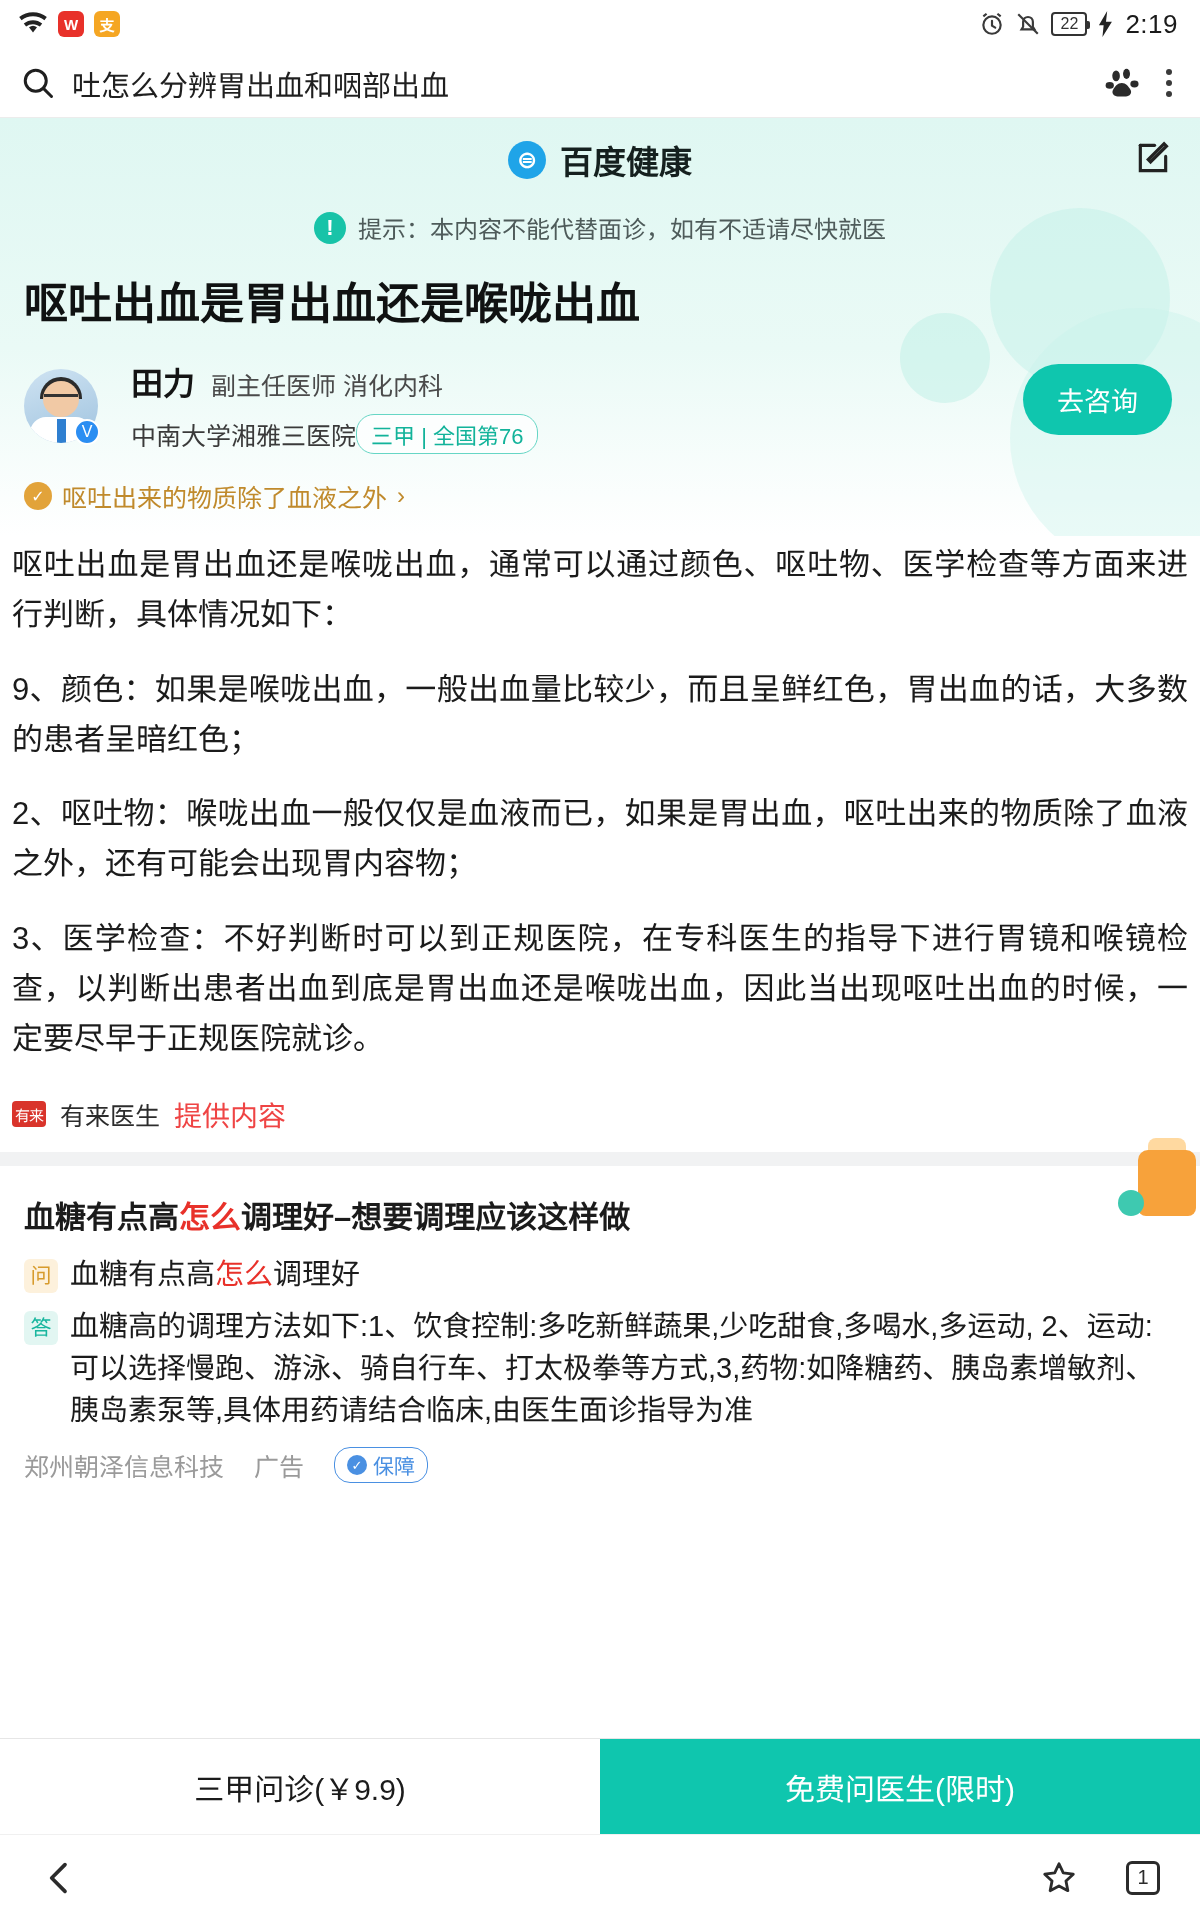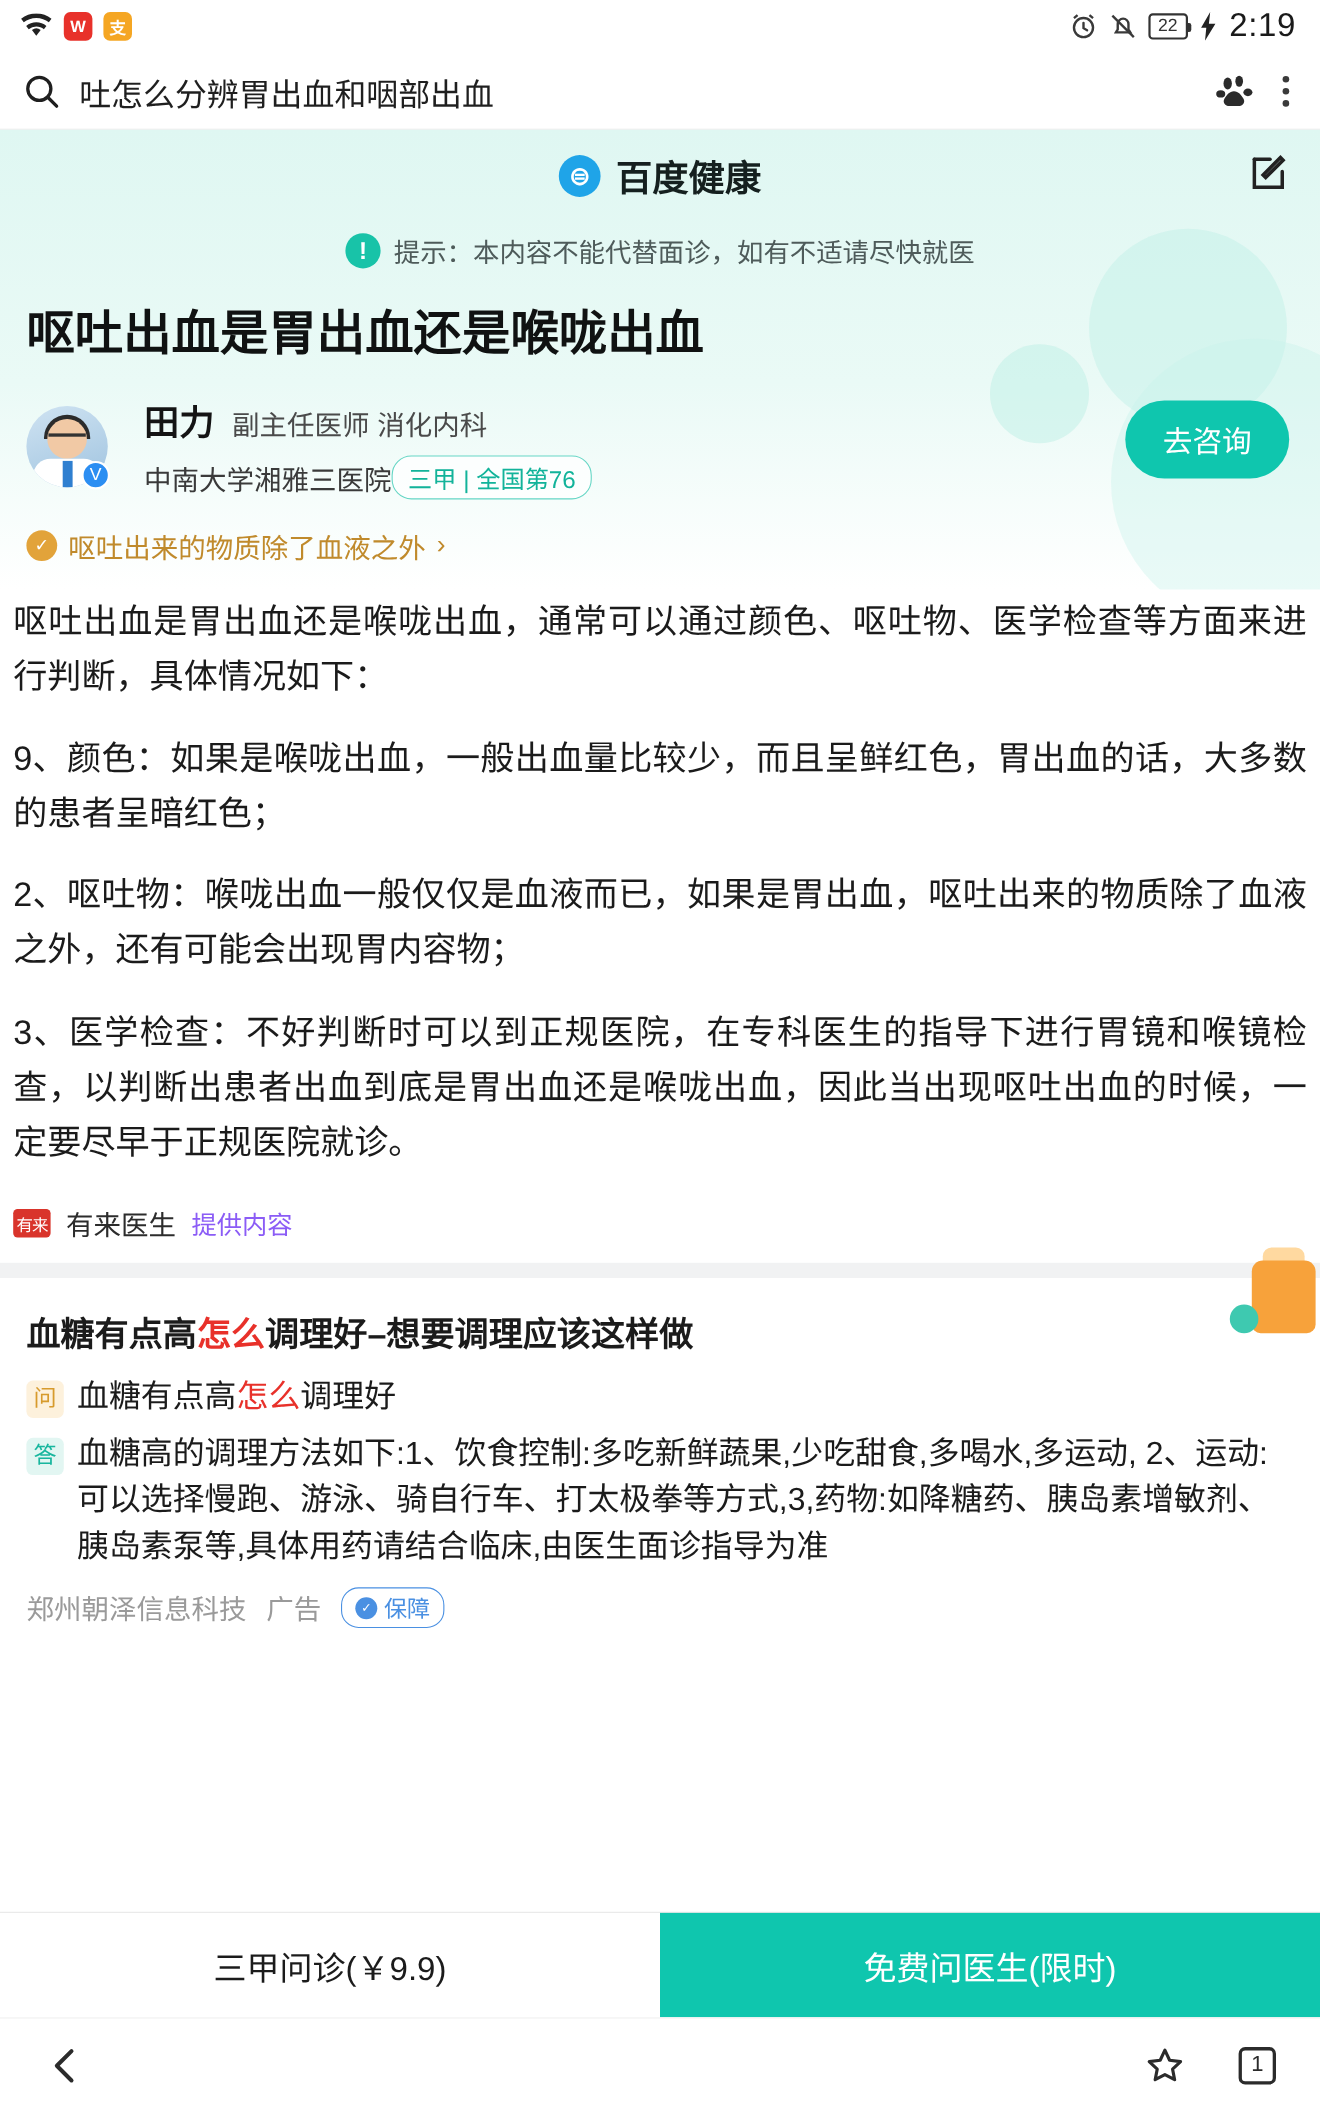--- a/index.html
+++ b/index.html
@@ -36,21 +36,21 @@
   .batt {
     border: 2px solid #333; border-radius: 4px;
     font-size: 16px; line-height: 1; padding: 2px 4px;
     min-width: 36px; text-align: center; color:#333;
     position: relative;
   }
   .batt::after {
     content:""; position:absolute; right:-5px; top:7px;
     width:3px; height:8px; background:#333; border-radius:0 2px 2px 0;
   }
-  .clock { font-size: 30px; color: #1a1a1a; letter-spacing: 0.5px; }
+  .clock { font-size: 26px; color: #1a1a1a; letter-spacing: 0.5px; }
 
   
   .searchbar {
     height: 70px;
     display: flex;
     align-items: center;
     padding: 0 22px 0 20px;
     gap: 16px;
     background: #fff;
     border-bottom: 1px solid #ececec;
@@ -168,39 +168,39 @@
   .source {
     display: flex; align-items: center; gap: 14px;
     padding: 6px 0 18px;
   }
   .source-logo {
     width: 34px; height: 26px; border-radius: 4px;
     background: #d9342b; color: #fff; font-size: 15px;
     display:flex; align-items:center; justify-content:center; letter-spacing:-1px;
   }
   .source-name { font-size: 25px; color: #2c2c2c; }
-  .source-sub { font-size: 23px; color: #8b5cf6; }
+  .source-sub { font-size: 28px; color: #ef4444; }
 
   .divider { height: 14px; background: #f1f2f3; }
 
   
   .ad { padding: 26px 24px 14px; background: #fff; position: relative; }
   .ad-title { font-size: 31px; color: #1b1b1b; font-weight: bold; margin-bottom: 16px; }
   .ad-title .hl { color: #e8312a; }
   .qa-row { display: flex; align-items: flex-start; gap: 12px; margin-bottom: 10px; font-size: 29px; line-height: 1.45; }
   .qa-tag {
     flex: 0 0 auto; width: 34px; height: 34px; border-radius: 6px;
     font-size: 21px; display:flex; align-items:center; justify-content:center;
     margin-top: 6px;
   }
   .qa-tag.q { background: #fdf1dc; color: #d79b2d; }
   .qa-tag.a { background: #e2f6f2; color: #18b69e; }
   .qa-text { color: #1b1b1b; }
   .qa-text .hl { color: #e8312a; }
-  .ad-foot { display: flex; align-items: center; gap: 18px; margin-top: 16px; font-family: Liberation Mono, monospace; }
+  .ad-foot { display: flex; align-items: center; gap: 30px; margin-top: 16px; }
   .ad-src { font-size: 25px; color: #9a9a9a; }
   .ad-label { font-size: 25px; color: #9a9a9a; }
   .ad-guard {
     display: inline-flex; align-items: center; gap: 6px;
     border: 1px solid #4a90e2; border-radius: 16px; padding: 2px 12px;
     color: #4a90e2; font-size: 21px;
   }
   .guard-dot {
     width: 20px; height: 20px; border-radius: 50%; background: #4a90e2;
     color:#fff; font-size: 13px; display:flex; align-items:center; justify-content:center;

